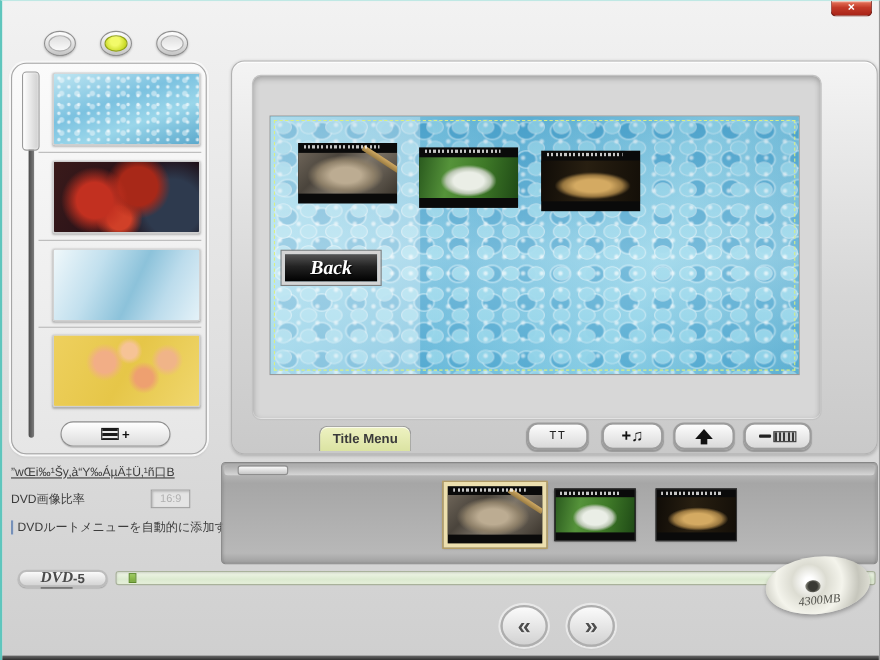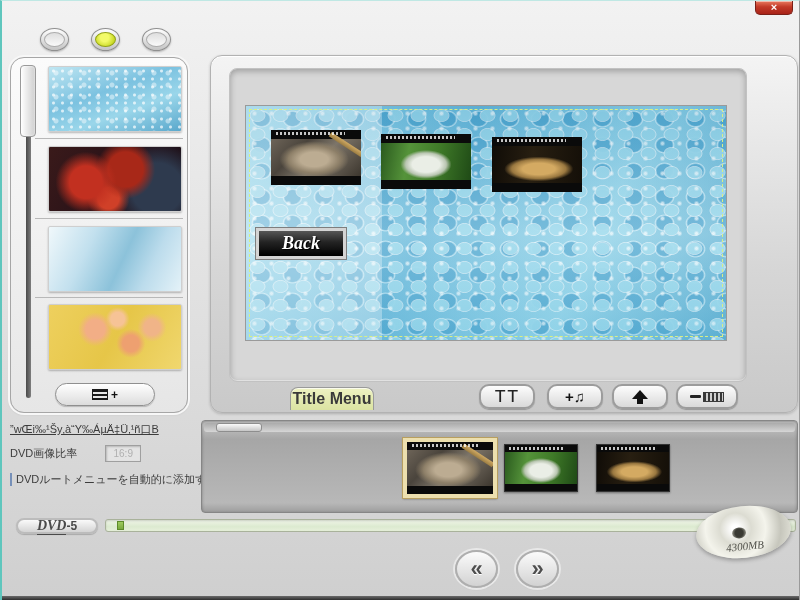--- a/index.html
+++ b/index.html
@@ -74,21 +74,21 @@
     display:flex; align-items:center; justify-content:center; gap:3px; cursor:pointer;
     box-shadow:0 1px 1px rgba(0,0,0,.2);}
   .list-icon{width:16px; height:11px; border:1px solid #1a1a1a;
     background:repeating-linear-gradient(180deg,#1a1a1a 0 2px,#e8e8e8 2px 4px);}
   .plus-glyph{font-weight:bold; font-size:12px; color:#111; line-height:1;}
   
   .settings{position:absolute; left:8px; top:421px; width:195px;}
   .status-text{font-size:11px; color:#3c3c3c; margin-bottom:8px; white-space:nowrap;text-decoration:underline;}
   .aspect-row{display:flex; align-items:center; margin-bottom:10px;}
   .aspect-label{font-size:11px; color:#3c3c3c;text-align:center;}
-  .aspect-input{margin-left:28px; width:36px; height:17px; font-size:10px; color:#b0b0b0;
+  .aspect-input{margin-left:60px; width:36px; height:17px; font-size:10px; color:#b0b0b0;
     text-align:center; border:1px solid #9f9f9f; background:#e4e4e4;
     box-shadow:inset 1px 1px 2px rgba(0,0,0,.2); font-family:"Liberation Sans",sans-serif;}
   .chk-row{display:flex; align-items:center; gap:4px;}
   .chk{width:13px; height:13px; border:1px solid #7690b8; background:#fff; cursor:pointer;}
   .chk-label{font-size:11px; color:#3c3c3c; white-space:nowrap;}
   
   .preview-panel{position:absolute; left:208px; top:54px; width:588px; height:358px;
     border-radius:12px; border:1px solid #b2b2b2;
     background:linear-gradient(180deg,#f4f4f4,#d6d6d6 60%,#c9c9c9);
     box-shadow:inset 0 1px 0 #ffffff, 0 1px 3px rgba(0,0,0,.2);padding-left:48px;}
@@ -131,29 +131,29 @@
   .sel-frame{position:absolute; inset:-5px; border:1px solid #d88c46; pointer-events:none;}
   
   .back-btn{position:absolute; left:10px; top:122px; width:90px; height:31px; cursor:pointer;
     border:3px solid #d4d4d4; outline:1px solid #7e7e7e; outline-offset:0;
     background:linear-gradient(180deg,#565656,#232323 45%,#000000);
     display:flex; align-items:center; justify-content:center;}
   .back-label{font-family:"Liberation Serif",serif; font-style:italic; font-weight:bold;
     font-size:18px; color:#ffffff; text-shadow:1px 1px 1px #000;}
   
   .tab{position:absolute; height:23px; border:1px solid #9a9a9a; border-bottom:none;
-    border-radius:8px 8px 0 0; font-size:16px; color:#3a3a3a; text-align:center;
+    border-radius:8px 8px 0 0; font-size:12px; color:#3a3a3a; text-align:center;
     line-height:22px; cursor:pointer; box-shadow:inset 0 1px 0 rgba(255,255,255,.7);}
   .tab-title{left:288px; top:386px; width:84px; background:linear-gradient(180deg,#eef2c2,#dbe3a2); font-weight:bold;}
   .tab-chapter{left:373px; top:386px; width:92px; background:linear-gradient(180deg,#fbfbfb,#e2e2e2);}
   .tool-btn{position:absolute; top:383px; width:56px; height:25px; border-radius:10px;
     border:2px solid #9c9c9c; background:linear-gradient(180deg,#fdfdfd,#d9d9d9);
     display:flex; align-items:center; justify-content:center; gap:2px; cursor:pointer;
     box-shadow:0 1px 1px rgba(0,0,0,.25);}
-  .btn-text{left:477px; font-family:Liberation Mono, monospace; font-size:19px; color:#222; letter-spacing:1px;}
+  .btn-text{left:477px; font-family:Liberation Mono, monospace; font-size:11px; color:#222; letter-spacing:1px;}
   .btn-music{left:545px; font-size:15px; font-weight:bold; color:#111;}
   .btn-up{left:610px;}
   .btn-bgm{left:674px; width:62px;}
   .up-tri{width:0; height:0; border-left:8px solid transparent; border-right:8px solid transparent;
     border-bottom:9px solid #111;}
   .up-stem{width:6px; height:6px; background:#111; margin-top:-1px;}
   .up-wrap{display:flex; flex-direction:column; align-items:center;}
   .bgm-dash{width:11px; height:3px; background:#222; border-radius:1px;}
   .bgm-grid{width:21px; height:10px; border:1px solid #3a3a3a;
     background:repeating-linear-gradient(90deg,#383838 0 2px,#cfcfcf 2px 4px);}

